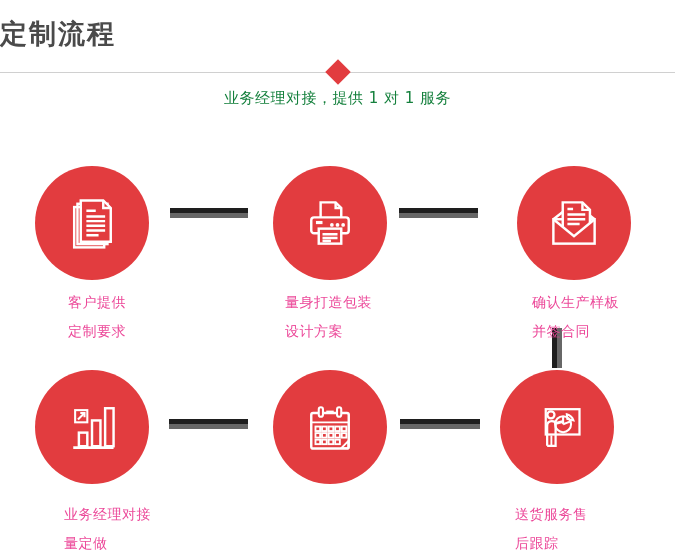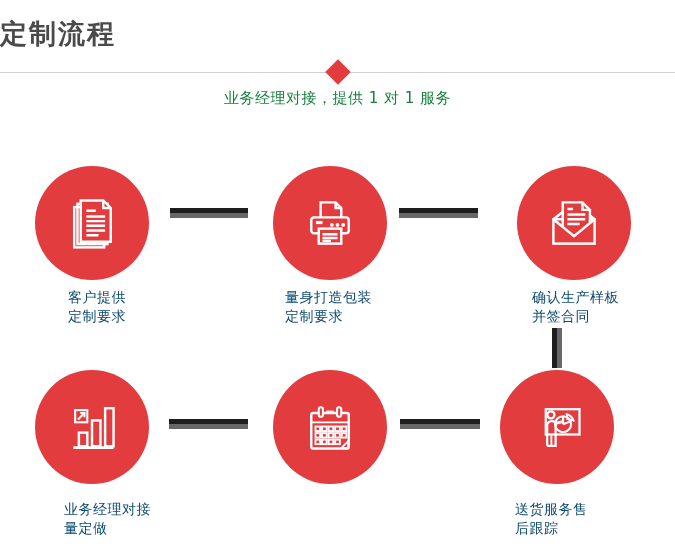--- a/index.html
+++ b/index.html
@@ -20,21 +20,21 @@
     position:absolute;left:0;top:89px;width:675px;text-align:center;
     font-size:15px;color:#15803d;letter-spacing:0.5px;
   }
   .step{position:absolute;width:160px;height:190px;}
   .circle{
     position:absolute;left:0;top:0;width:114px;height:114px;border-radius:50%;
     background:#e23c3f;display:flex;align-items:center;justify-content:center;
   }
   .circle svg{display:block;}
   .label{
-    position:absolute;font-size:14px;line-height:19px;color:#0c4a6e;
+    position:absolute;font-size:14px;line-height:29px;color:#ec4899;
     white-space:pre-line;letter-spacing:0.5px;
   }
   .s1{left:35px;top:166px}  .s1 .label{left:33px;top:122px}
   .s2{left:273px;top:166px} .s2 .label{left:12px;top:122px}
   .s3{left:517px;top:166px} .s3 .label{left:15px;top:122px}
   .s4{left:35px;top:370px}  .s4 .label{left:29px;top:130px}
   .s5{left:273px;top:370px} .s5 .label{left:12px;top:130px}
   .s6{left:500px;top:370px} .s6 .label{left:15px;top:130px}
   .hconn{position:absolute;height:10px;background:linear-gradient(to bottom,#1e1e1e 50%,#676767 50%);}
   .vconn{position:absolute;width:10px;background:linear-gradient(to right,#1e1e1e 50%,#676767 50%);}
@@ -85,21 +85,21 @@
         <rect class="ic" x="12" y="26" width="40" height="17" rx="3"></rect>
         <path class="ic" d="M17 31.5 H24" style="stroke-width:3.4"></path>
         <circle class="icsolid" cx="34" cy="34" r="2"></circle>
         <circle class="icsolid" cx="40" cy="34" r="2"></circle>
         <circle class="icsolid" cx="46" cy="34" r="2"></circle>
         <rect class="icfill" x="20" y="38" width="24" height="16"></rect>
         <path class="ic" d="M24 44 H40 M24 48 H40 M24 51.2 H33"></path>
       </svg>
     </div>
     <div class="label">量身打造包装
-定制要求</div>
+设计方案</div>
   </div>
 
   <div class="step s3">
     <div class="circle">
       <svg width="60" height="60" viewBox="0 0 64 64">
         <path class="ic" d="M10 28 L24 17 M54 28 L40 17"></path>
         <rect class="ic" x="10" y="28" width="44" height="26"></rect>
         <path d="M20 10 H41 L49 18 V34 L20 36 Z" fill="#e23c3f" stroke="none"></path>
         <path class="ic" d="M20 36 V10 H41 L49 18 V32"></path>
         <path class="ic" d="M41 10 V18 H49"></path>

